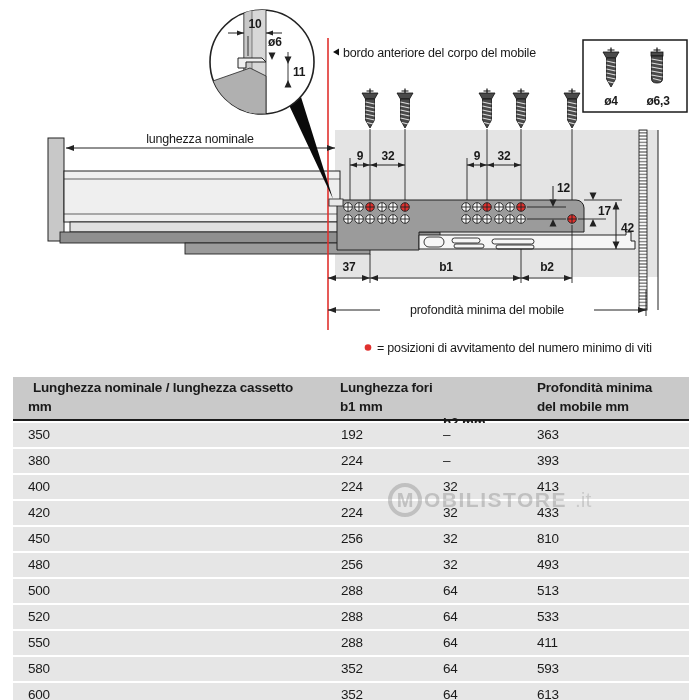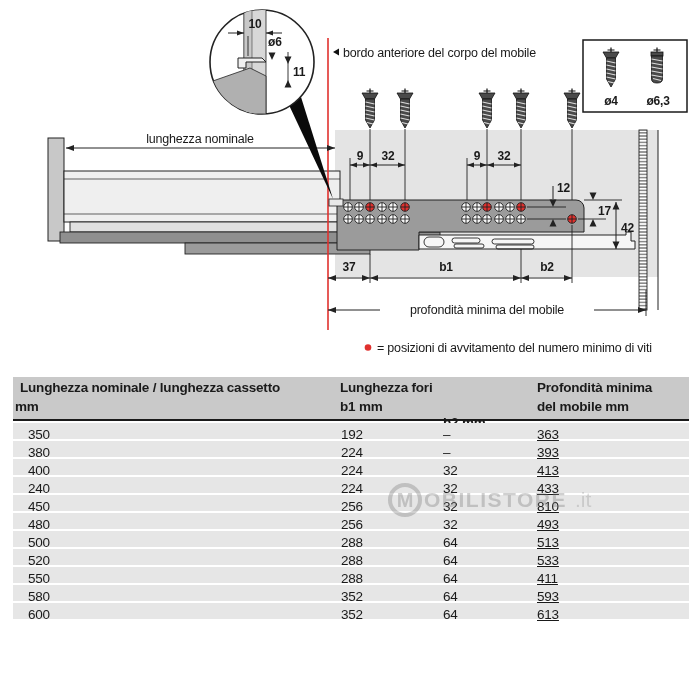--- a/index.html
+++ b/index.html
@@ -11,27 +11,27 @@
   .lbl{font-size:12.5px;letter-spacing:-0.2px;}
   .dim{font-size:12px;font-weight:bold;letter-spacing:-0.2px;}
   .hw{fill:#f7f7f7;}
   .hr{fill:#e0312e;}
 
   
   .spec-table{position:absolute;left:13px;top:377px;width:676px;}
   .thead{position:relative;height:42px;background:#c9c9c9;border-bottom:2.5px solid #1a1a1a;
          font-weight:bold;font-size:13.5px;letter-spacing:-0.2px;}
   .thead .h{position:absolute;white-space:nowrap;}
-  .h-c1a{left:7px;top:3px;}  .h-c1b{left:2px;top:22px;}
+  .h-c1a{left:20px;top:3px;}  .h-c1b{left:15px;top:22px;}
   .h-grp{left:327px;top:3px;} .h-b1{left:327px;top:22px;} .h-b2{left:430px;top:38px;}
   .h-c4a{left:524px;top:3px;} .h-c4b{left:524px;top:22px;}
-  .trow{height:16px;margin-top:2px;background:#e6e6e6;position:relative;
+  .trow{height:24px;margin-top:2px;background:#e6e6e6;position:relative;
         font-size:13.5px;letter-spacing:-0.2px;line-height:23px;}
   .trow .c{position:absolute;top:0;white-space:nowrap;}
-  .c1{left:15px;} .c2{left:328px;} .c3{left:430px;} .c4{left:524px;text-decoration:underline;}
+  .c1{left:15px;} .c2{left:328px;} .c3{left:430px;} .c4{left:524px;}
 
   
   .watermark{
     position:absolute;left:388px;top:481px;height:38px;display:flex;align-items:center;
     color:rgba(120,120,120,0.35);pointer-events:none;z-index:5;white-space:nowrap;
   }
   .wm-circle{
     width:26px;height:26px;border:4.5px solid rgba(120,120,120,0.35);border-radius:50%;
     display:flex;align-items:center;justify-content:center;
     font-weight:bold;font-size:20px;margin-right:2px;
@@ -286,21 +286,21 @@
       <span class="c c3">–</span>
       <span class="c c4">393</span>
     </div>
   <div class="trow">
       <span class="c c1">400</span>
       <span class="c c2">224</span>
       <span class="c c3">32</span>
       <span class="c c4">413</span>
     </div>
   <div class="trow">
-      <span class="c c1">240</span>
+      <span class="c c1">420</span>
       <span class="c c2">224</span>
       <span class="c c3">32</span>
       <span class="c c4">433</span>
     </div>
   <div class="trow">
       <span class="c c1">450</span>
       <span class="c c2">256</span>
       <span class="c c3">32</span>
       <span class="c c4">810</span>
     </div>

